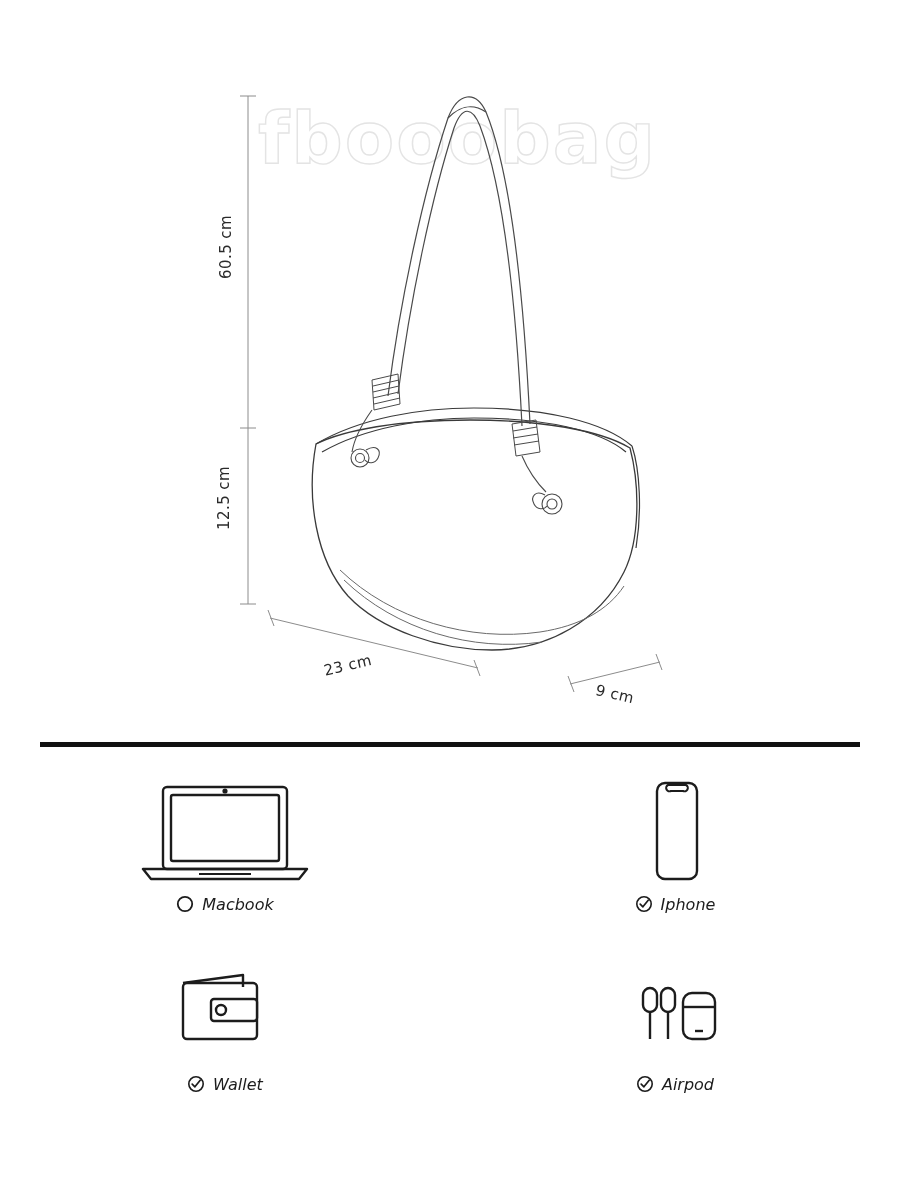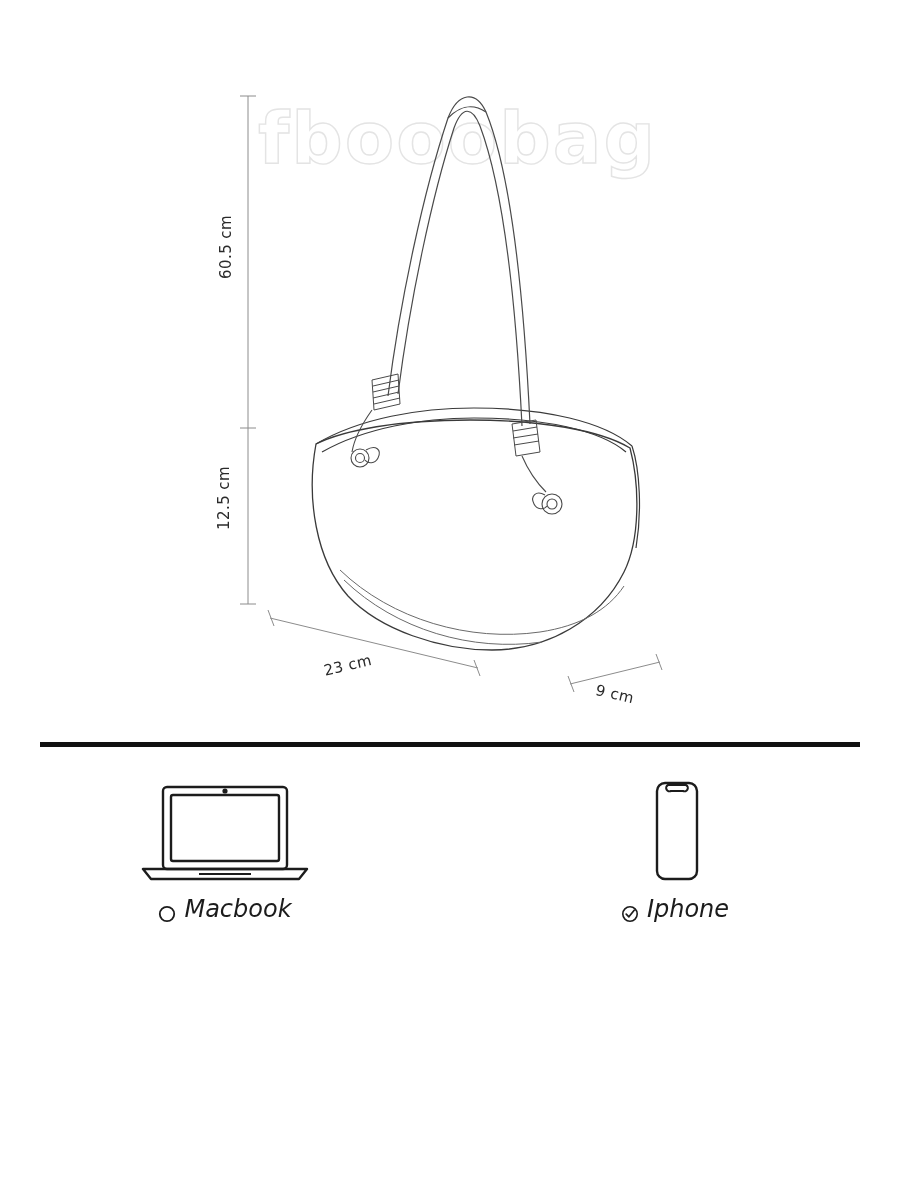--- a/index.html
+++ b/index.html
@@ -109,25 +109,25 @@
   }
   .cap-icon {
     height: 108px;
     display: flex;
     align-items: flex-end;
     justify-content: center;
   }
   .cap-caption {
     margin-top: 12px;
     display: flex;
-    align-items: flex-end;
+    align-items: flex-start;
     gap: 8px;
     font-family: "DejaVu Sans", sans-serif;
     font-style: italic;
-    font-size: 24px;
+    font-size: 16px;
     color: #1c1c1c;
     white-space: nowrap;
   }
   .cap-caption .mark {
     display: inline-flex;
     width: 18px;
     height: 18px;
     flex: 0 0 18px;
   }
 </style>
@@ -270,17 +270,62 @@
             <path d="M5.2 9.2 L7.9 11.8 L13.2 5.2" fill="none" stroke="#1c1c1c" stroke-width="1.7" stroke-linecap="round" stroke-linejoin="round"></path>
           </svg>
         </span>
         <span>Iphone</span>
       </div>
     </div>
   </div>
 
   <div class="cap-row">
 
-
-
+    <div class="cap-cell">
+      <div class="cap-icon">
+        <svg width="140" height="104" viewBox="0 0 140 104">
+          <g fill="none" stroke="#1c1c1c" stroke-width="2.4" stroke-linejoin="round">
+            <path d="M28 24 L88 16 L88 28"></path>
+            <rect x="28" y="24" width="74" height="56" rx="4"></rect>
+            <rect x="56" y="40" width="46" height="22" rx="3" fill="#ffffff"></rect>
+            <circle cx="66" cy="51" r="5"></circle>
+          </g>
+        </svg>
+      </div>
+      <div class="cap-caption">
+        <span class="mark">
+          <svg width="18" height="18" viewBox="0 0 18 18">
+            <circle cx="9" cy="9" r="7.2" fill="none" stroke="#1c1c1c" stroke-width="1.6"></circle>
+            <path d="M5.2 9.2 L7.9 11.8 L13.2 5.2" fill="none" stroke="#1c1c1c" stroke-width="1.7" stroke-linecap="round" stroke-linejoin="round"></path>
+          </svg>
+        </span>
+        <span>Wallet</span>
+      </div>
+    </div>
+
+
+    <div class="cap-cell">
+      <div class="cap-icon">
+        <svg width="140" height="104" viewBox="0 0 140 104">
+          <g fill="none" stroke="#1c1c1c" stroke-width="2.4" stroke-linejoin="round">
+            <path d="M38 36 a7 7 0 0 1 14 0 v10 a7 7 0 0 1 -14 0 z"></path>
+            <line x1="45" y1="53" x2="45" y2="80"></line>
+            <path d="M56 36 a7 7 0 0 1 14 0 v10 a7 7 0 0 1 -14 0 z"></path>
+            <line x1="63" y1="53" x2="63" y2="80"></line>
+            <rect x="78" y="34" width="32" height="46" rx="9"></rect>
+            <line x1="78" y1="48" x2="110" y2="48"></line>
+            <line x1="90" y1="72" x2="98" y2="72"></line>
+          </g>
+        </svg>
+      </div>
+      <div class="cap-caption">
+        <span class="mark">
+          <svg width="18" height="18" viewBox="0 0 18 18">
+            <circle cx="9" cy="9" r="7.2" fill="none" stroke="#1c1c1c" stroke-width="1.6"></circle>
+            <path d="M5.2 9.2 L7.9 11.8 L13.2 5.2" fill="none" stroke="#1c1c1c" stroke-width="1.7" stroke-linecap="round" stroke-linejoin="round"></path>
+          </svg>
+        </span>
+        <span>Airpod</span>
+      </div>
+    </div>
 
   </div>
 </div>
 
 </body></html>

